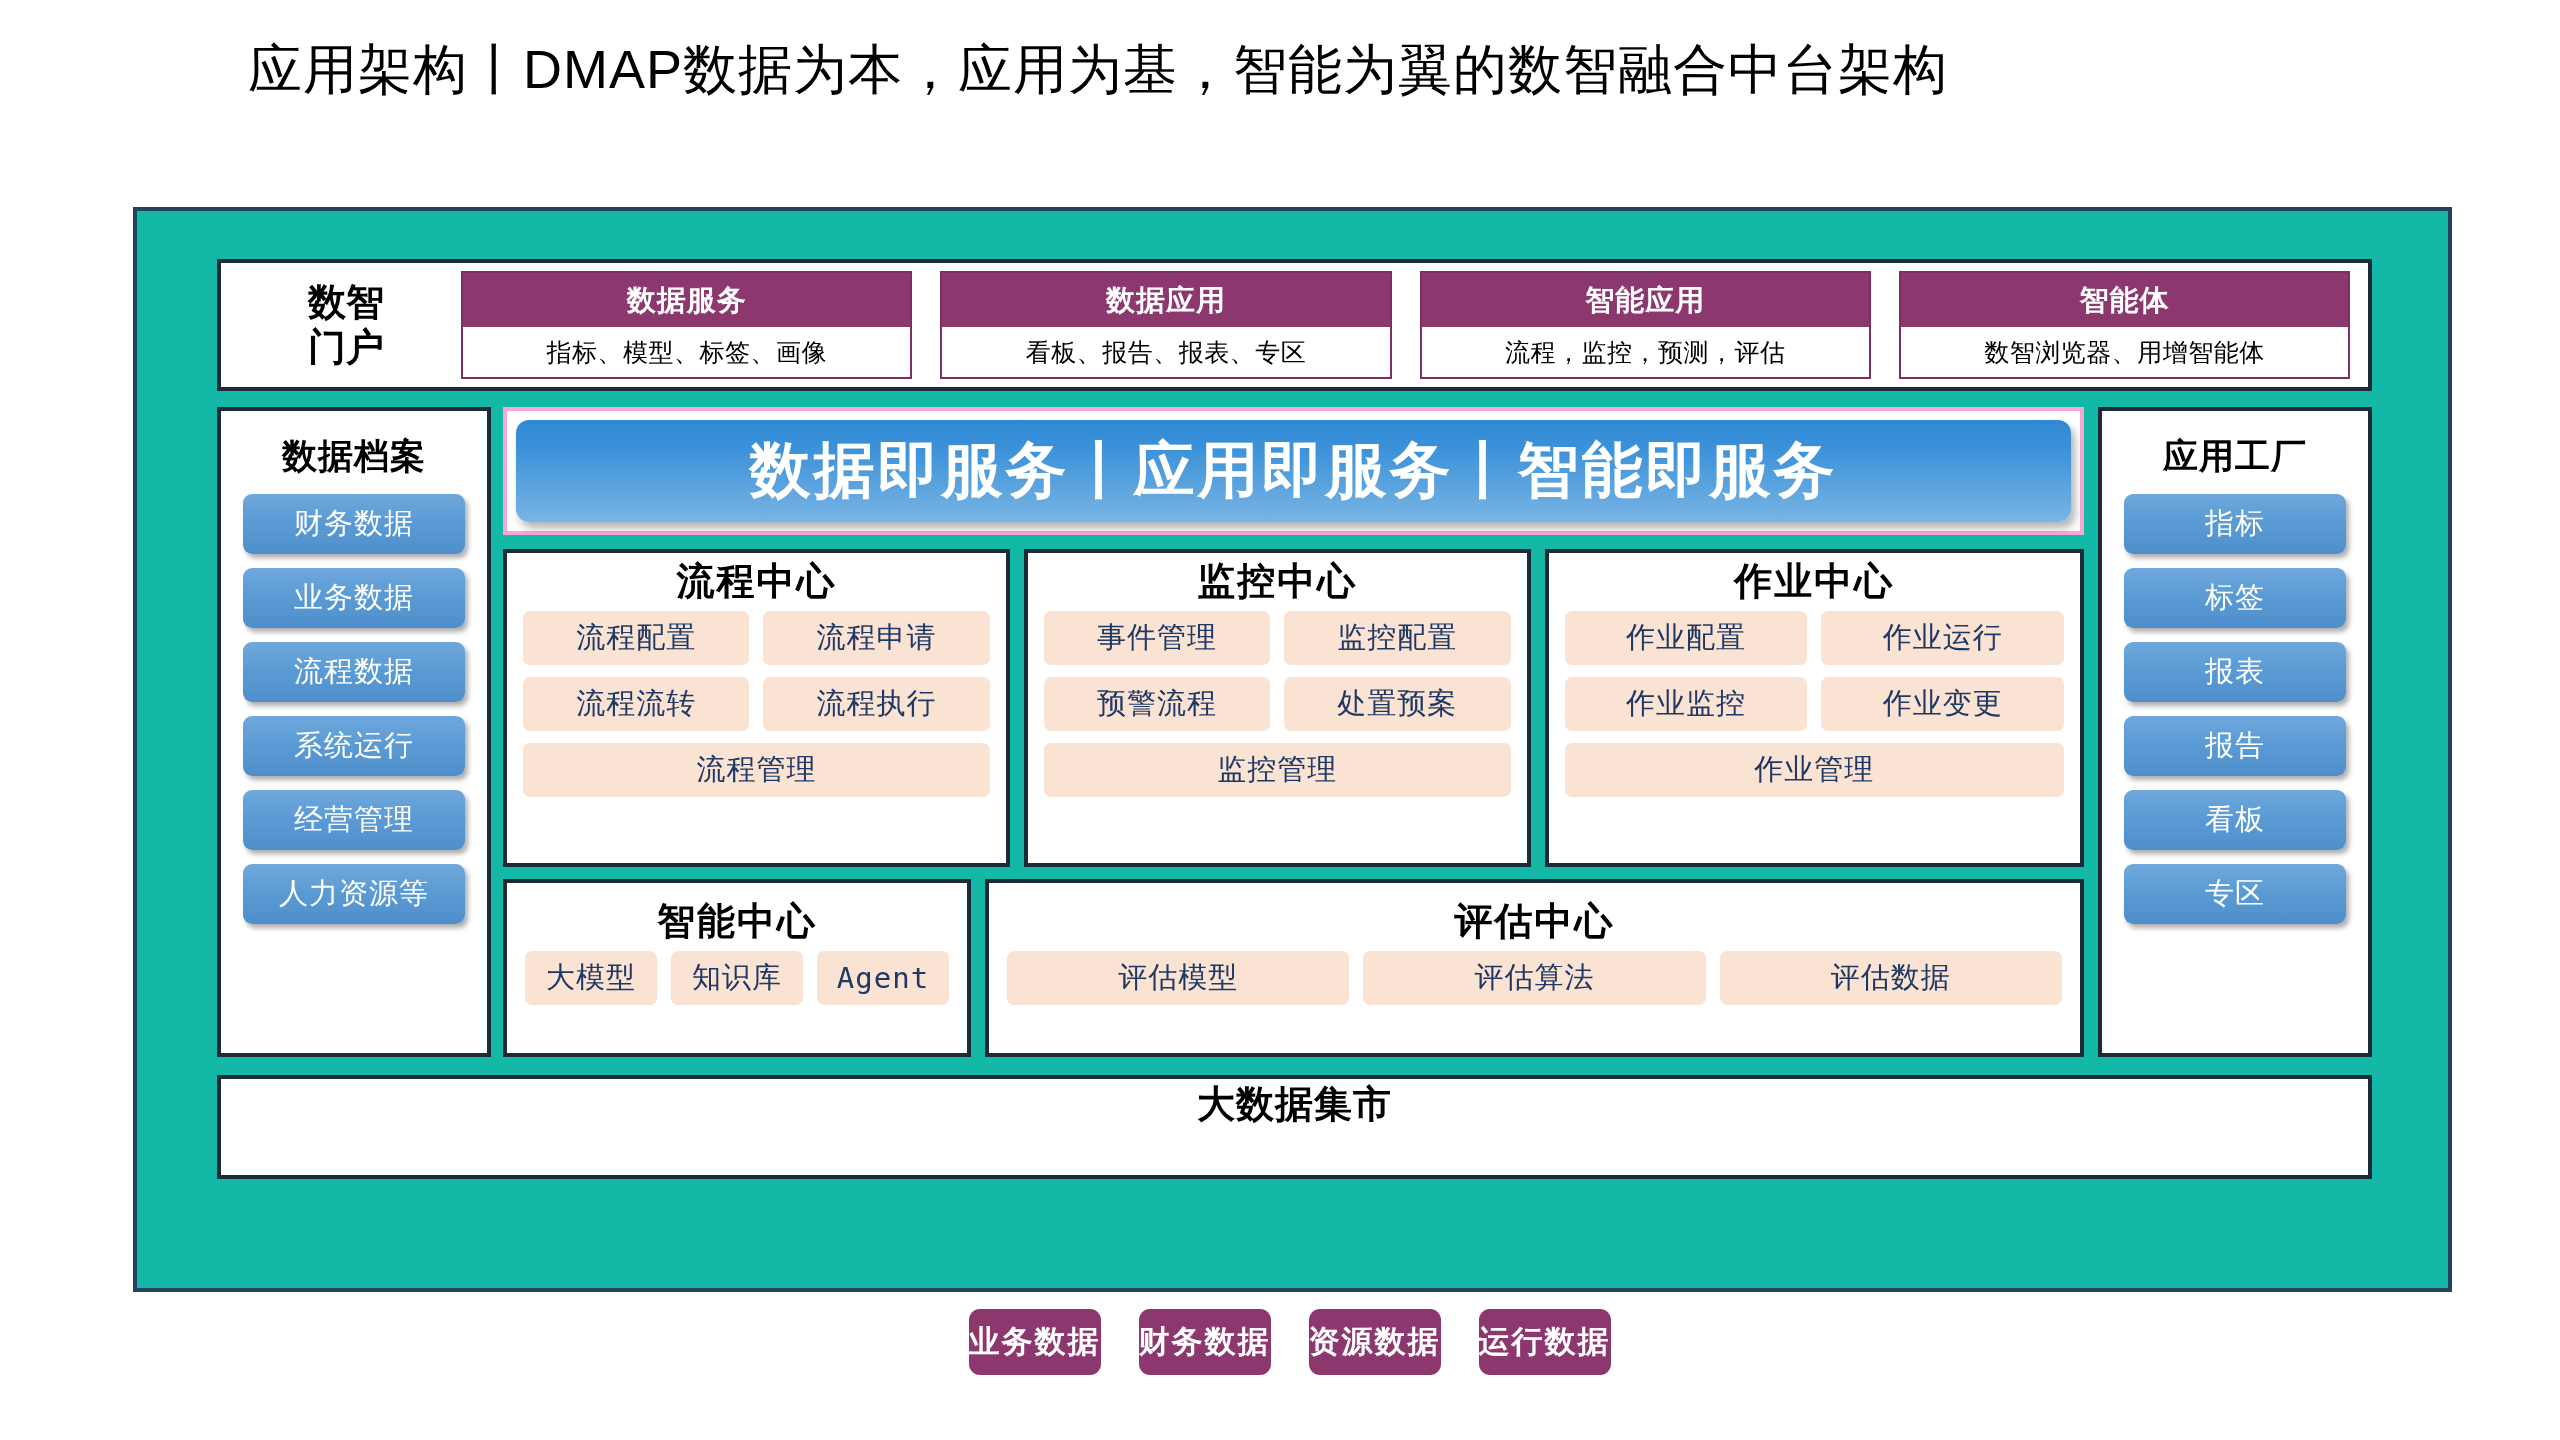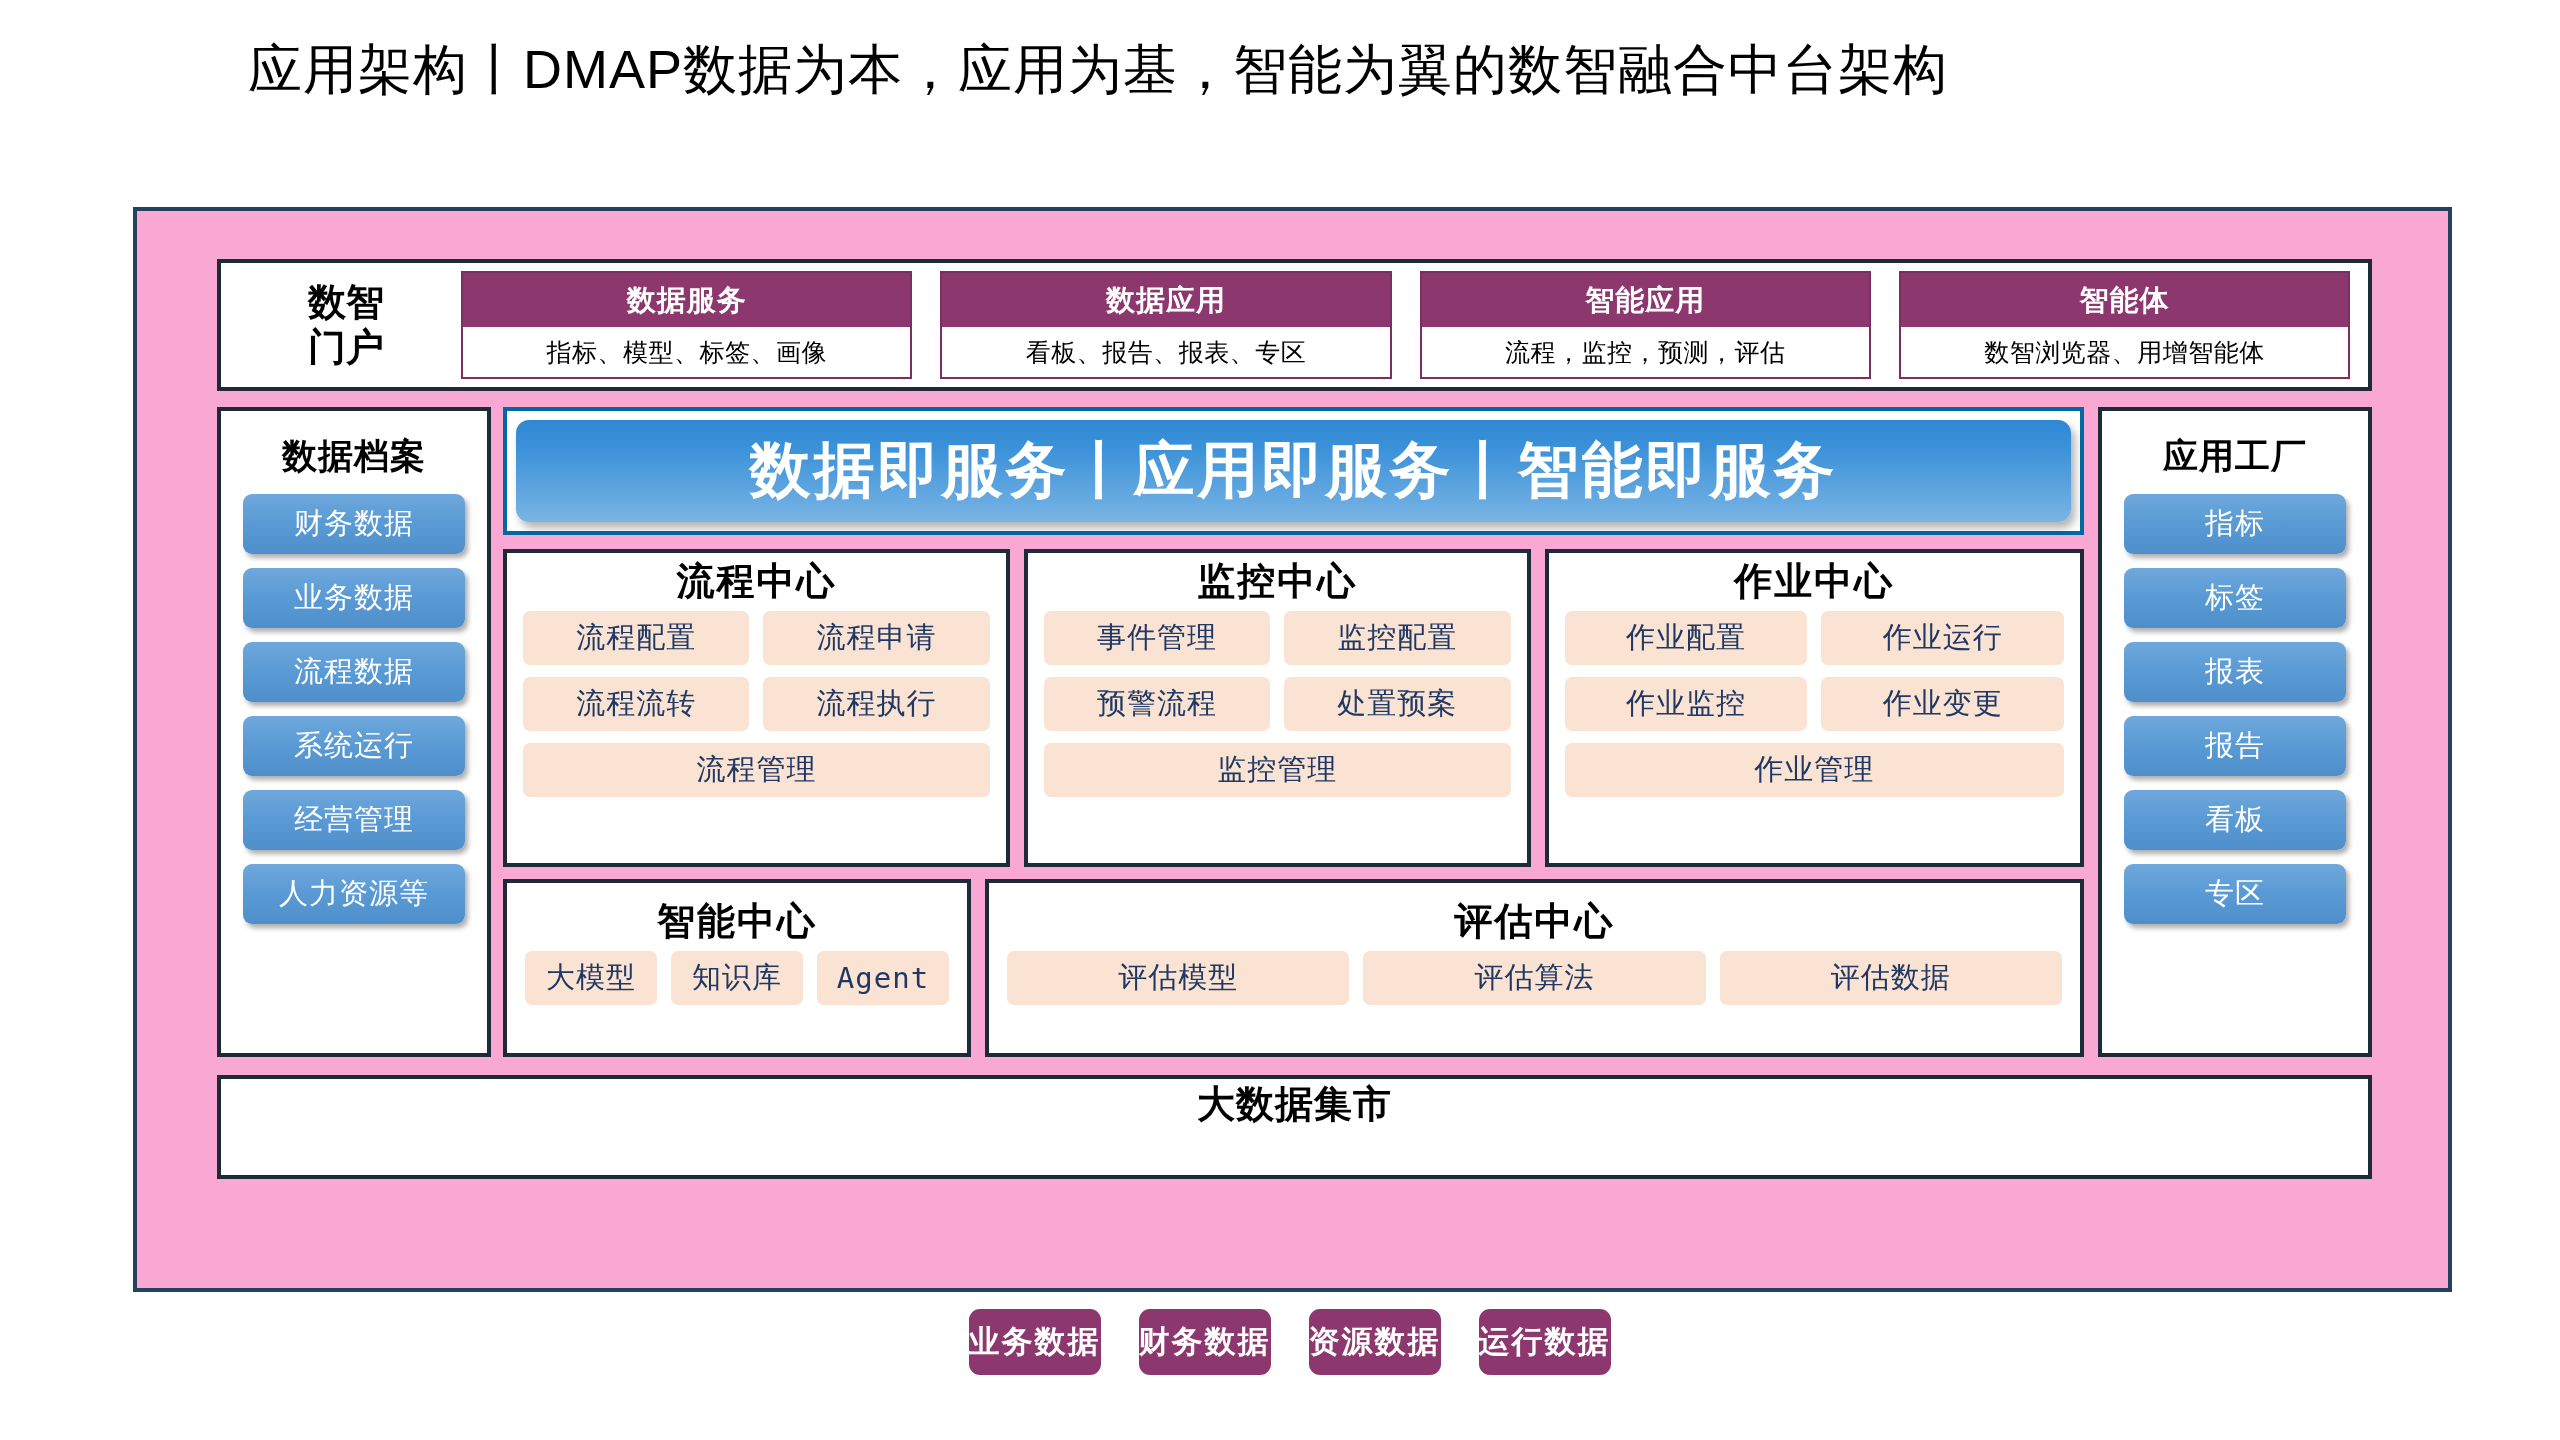--- a/index.html
+++ b/index.html
@@ -32,21 +32,21 @@
 
   
   .outer-frame {
     position: absolute;
     left: 133px;
     top: 207px;
     width: 2319px;
     height: 1085px;
     border: 4px solid #23425e;
     box-sizing: border-box;
-    background: #f9a8d4;
+    background: #14b8a6;
     text-decoration: underline;
   }
 
   
   .box {
     border: 4px solid #1d2a38;
     box-sizing: border-box;
     background: #ffffff;
     position: absolute;
   }
@@ -153,21 +153,21 @@
     top: 196px;
     width: 1581px;
     height: 650px;
   }
 
   .banner-box {
     position: absolute;
     left: 0; top: 0;
     width: 1581px;
     height: 128px;
-    border: 4px solid #0369a1;
+    border: 4px solid #f9a8d4;
     box-sizing: border-box;
     background: #fff;
     padding: 9px;
   }
   .banner {
     width: 100%;
     height: 100%;
     border-radius: 13px;
     background: linear-gradient(to bottom, #2f88d4 0%, #3d93d9 30%, #64a8e0 75%, #79b5e6 100%);
     display: flex;

